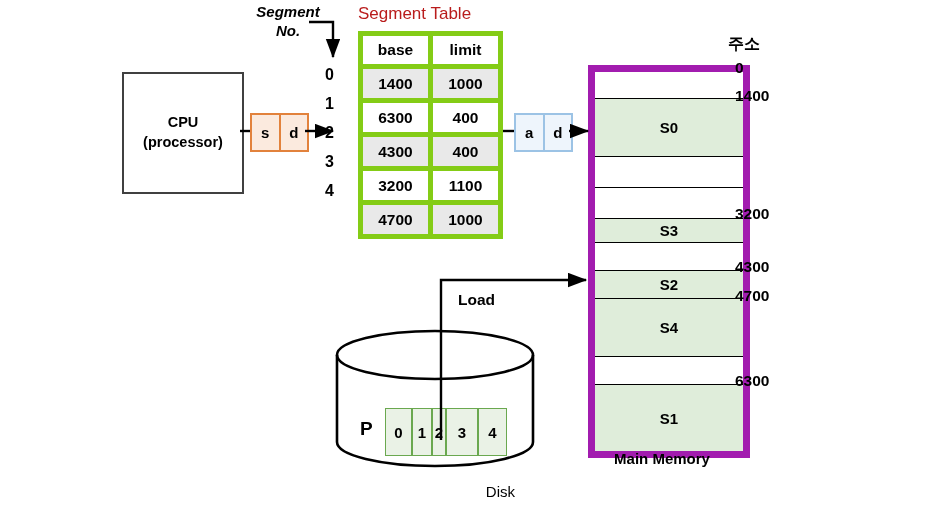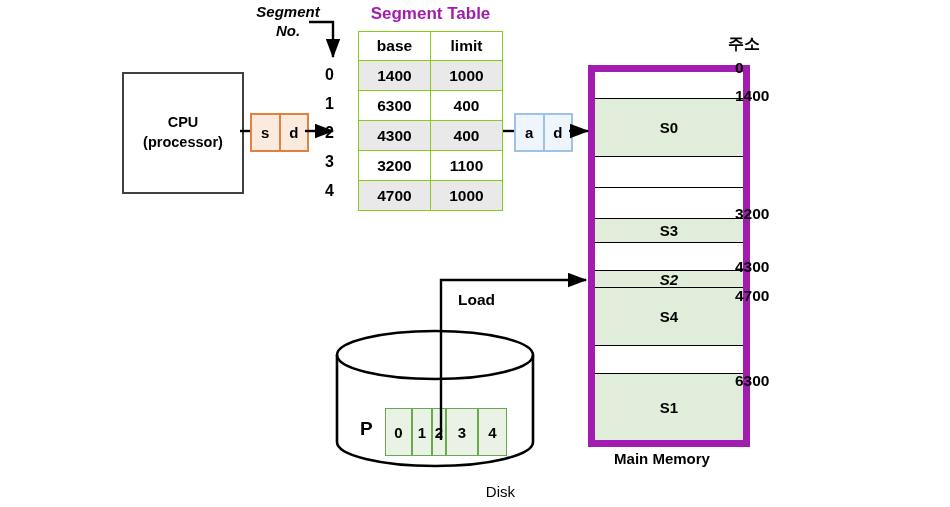--- a/index.html
+++ b/index.html
@@ -23,31 +23,31 @@
   
   #ad-box{left:514px;top:113px;width:55px;height:35px;
           border:2px solid #9cc3e5;background:#eef5fc;display:flex;}
   #ad-box .cell{flex:1;display:flex;align-items:center;justify-content:center;
                 font-size:15px;font-weight:bold;}
   #ad-box .cell + .cell{border-left:2px solid #9cc3e5;}
 
   
   #segment-no-label{left:240px;top:3px;width:96px;font-size:15px;font-weight:bold;
                     text-align:center;line-height:1.25;font-style:italic;}
-  #segment-table-title{left:358px;top:4px;width:145px;text-align:center;
-                       font-size:17px;font-weight:bold;color:#a21caf;}
+  #segment-table-title{left:358px;top:4px;width:145px;text-align:left;
+                       font-size:17px;font-weight:normal;color:#b91c1c;}
 
   
   #row-index{left:312px;top:60px;width:22px;}
   #row-index div{height:29px;line-height:29px;text-align:right;
                  font-size:16px;font-weight:bold;}
 
   
   #segment-table{left:358px;top:31px;width:145px;border-collapse:collapse;}
-  #segment-table td,#segment-table th{border:1px solid #84cc16;width:50%;
+  #segment-table td,#segment-table th{border:5px solid #84cc16;width:50%;
        height:29px;text-align:center;font-size:15.5px;font-weight:bold;padding:0;}
   #segment-table th{background:#ffffff;height:28px;}
   #segment-table tr.shaded td{background:#e9e9e9;}
 
   
   #memory{left:588px;top:65px;width:148px;border:7px solid #a21caf;background:#fff;}
   #memory .blk{border-bottom:1px solid #000;box-sizing:border-box;
                display:flex;align-items:center;justify-content:center;
                font-size:15px;font-weight:bold;}
   #memory .blk:last-child{border-bottom:none;}
@@ -133,21 +133,21 @@
     </tbody>
 </table>
 
 <div class="abs" id="memory">
     <div class="blk" style="height: 27px;"></div>
     <div class="blk seg" style="height: 58px;">S0</div>
     <div class="blk" style="height: 31px;"></div>
     <div class="blk" style="height: 31px;"></div>
     <div class="blk seg" style="height: 24px;">S3</div>
     <div class="blk" style="height: 28px;"></div>
-    <div class="blk seg" style="height: 17px; font-style: italic;">S2</div>
+    <div class="blk seg" style="height: 28px;">S2</div>
     <div class="blk seg" style="height: 58px;">S4</div>
     <div class="blk" style="height: 28px;"></div>
     <div class="blk seg" style="height: 66px;">S1</div>
   </div>
 <div class="abs" id="mem-caption">Main Memory</div>
 <div class="abs" id="addr-title">주소</div>
 <div id="addr-marks">
     <div class="abs addr" style="top: 59px;">0</div>
     <div class="abs addr" style="top: 87px;">1400</div>
     <div class="abs addr" style="top: 205px;">3200</div>

